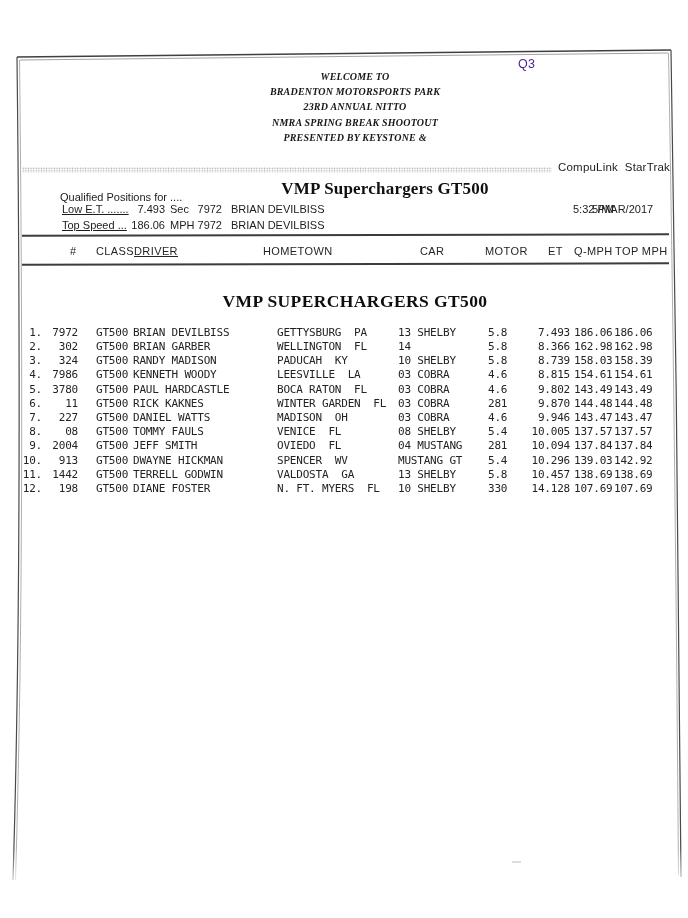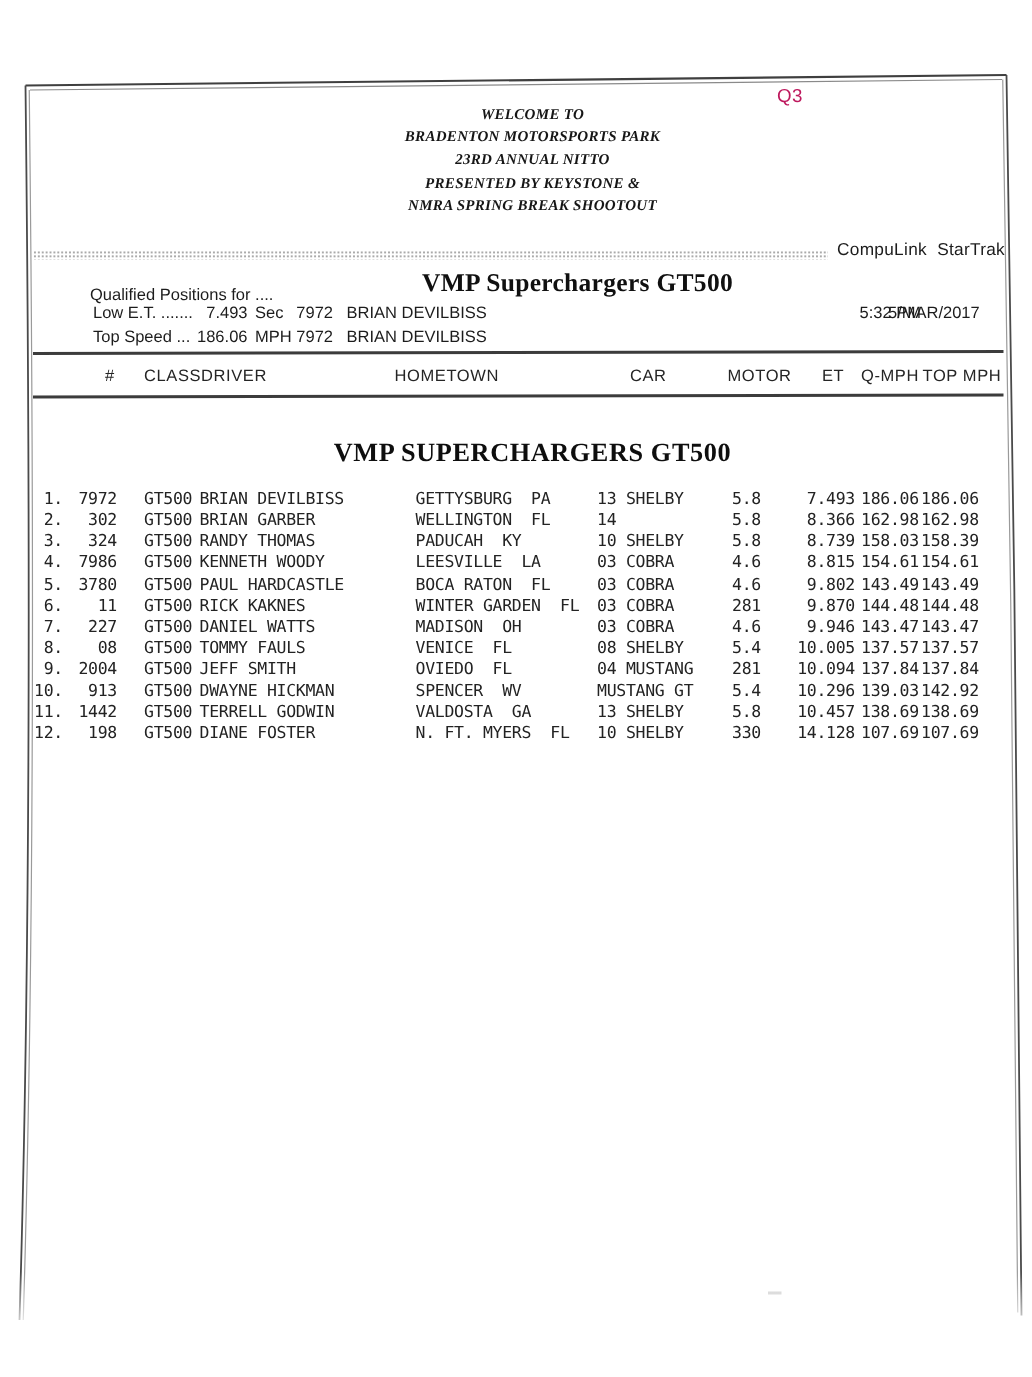--- a/index.html
+++ b/index.html
@@ -3,52 +3,52 @@
 <meta charset="utf-8">
 <style>
   html,body{margin:0;padding:0;background:#ffffff;}
   .sheet{
     position:relative;width:688px;height:918px;background:#ffffff;overflow:hidden;
     font-family:"Liberation Sans",sans-serif;color:#222;
   }
   .abs{position:absolute;}
   svg.border-svg{position:absolute;left:0;top:0;z-index:1;}
 
-  .q-label{left:518px;top:57px;font-size:12.5px;color:#be185d;letter-spacing:.3px;}
+  .q-label{left:518px;top:57px;font-size:12.5px;color:#4c1d95;letter-spacing:.3px;}
 
   .welcome{left:155px;top:69px;width:400px;text-align:center;
     font-family:"Liberation Serif",serif;font-style:italic;font-weight:600;
     font-size:10px;line-height:15.2px;color:#161616;letter-spacing:.2px;}
 
   .dither-band{left:22px;top:167px;width:530px;height:6px;
     background-image:radial-gradient(circle,#8d8d8d .7px,rgba(0,0,0,0) .95px);
     background-size:2.6px 2.6px;opacity:.75;}
   .brand{left:558px;top:161px;font-size:11.5px;color:#1c1c1c;white-space:pre;letter-spacing:.2px;}
 
   .qualified-label{left:60px;top:191px;font-size:11px;color:#1c1c1c;}
   .session-title{left:235px;top:179px;width:300px;text-align:center;
     font-family:"Liberation Serif",serif;font-weight:bold;font-size:17px;color:#101010;letter-spacing:.2px;}
 
   .statline{left:0;top:0;width:688px;height:13px;font-size:11px;color:#1c1c1c;}
   .statline span{position:absolute;white-space:pre;}
-  .s-label{left:62px;}
+  .s-label{left:62px;text-decoration:underline;}
   .s-value{left:120px;width:45px;text-align:right;}
   .s-unit{left:170px;}
   .s-num{left:196px;width:26px;text-align:right;}
   .s-driver{left:231px;}
   .s-time{left:538px;margin-left:35px;}
   .s-date{left:592px;}
 
   .rule{left:22px;width:647px;background:#3c3c3c;transform:rotate(-.12deg);z-index:2;}
   .rule-a{top:234px;height:2px;}
   .rule-b{top:263px;height:2.4px;}
 
   .thead{left:0;top:245px;width:688px;height:13px;font-size:11px;color:#252525;letter-spacing:.4px;}
   .thead span{position:absolute;white-space:pre;}
-  .h-pos{left:70px;}.h-class{left:96px;}.h-driver{left:134px;}.h-home{left:263px;}
+  .h-pos{left:70px;}.h-class{left:96px;}.h-driver{left:134px;text-decoration:underline;}.h-home{left:263px;}
   .h-car{left:420px;}.h-motor{left:485px;}.h-et{left:548px;}.h-qmph{left:574px;}.h-top{left:615px;}
 
   .section-title{left:210px;top:291px;width:290px;text-align:center;
     font-family:"Liberation Serif",serif;font-weight:bold;font-size:17.5px;color:#0e0e0e;letter-spacing:.4px;}
 
   .trow{left:0;width:688px;height:14px;
     font-family:"DejaVu Sans Mono","Liberation Mono",monospace;
     font-size:11px;color:#232323;}
   .trow .cell{position:absolute;white-space:pre;letter-spacing:-.2px;}
   .c-pos{left:16px;width:26px;text-align:right;}
@@ -79,22 +79,22 @@
     <path d="M 671,50 C 676,320 679,620 681,877" fill="none" stroke="#4a4a4a" stroke-width="1.2"></path>
     <path d="M 668.5,53 C 673.5,320 676.5,620 678.5,875" fill="none" stroke="#9a9a9a" stroke-width="0.8"></path>
   </svg>
 
   <div class="abs q-label">Q3</div>
 
   <div class="abs welcome">
     <div>WELCOME TO</div>
     <div>BRADENTON MOTORSPORTS PARK</div>
     <div>23RD ANNUAL NITTO</div>
+    <div>NMRA SPRING BREAK SHOOTOUT</div>
     <div>PRESENTED BY KEYSTONE &amp;</div>
-    <div>NMRA SPRING BREAK SHOOTOUT</div>
   </div>
 
   <div class="abs dither-band"></div>
   <div class="abs brand">CompuLink  StarTrak</div>
 
   <div class="abs qualified-label">Qualified Positions for ....</div>
   <div class="abs session-title">VMP Superchargers GT500</div>
 
   <div class="abs statline" style="top:203px">
     <span class="s-label">Low E.T. .......</span>
@@ -155,21 +155,21 @@
     <span class="cell c-motor">5.8</span>
     <span class="cell c-et">8.366</span>
     <span class="cell c-qmph">162.98</span>
     <span class="cell c-top">162.98</span>
   </div>
 
   <div class="abs trow" style="top:354px">
     <span class="cell c-pos">3.</span>
     <span class="cell c-num">324</span>
     <span class="cell c-class">GT500</span>
-    <span class="cell c-driver">RANDY THOMAS</span>
+    <span class="cell c-driver">RANDY MADISON</span>
     <span class="cell c-home">PADUCAH  KY</span>
     <span class="cell c-car">10 SHELBY</span>
     <span class="cell c-motor">5.8</span>
     <span class="cell c-et">8.739</span>
     <span class="cell c-qmph">158.03</span>
     <span class="cell c-top">158.39</span>
   </div>
 
   <div class="abs trow" style="top:368px">
     <span class="cell c-pos">4.</span>

